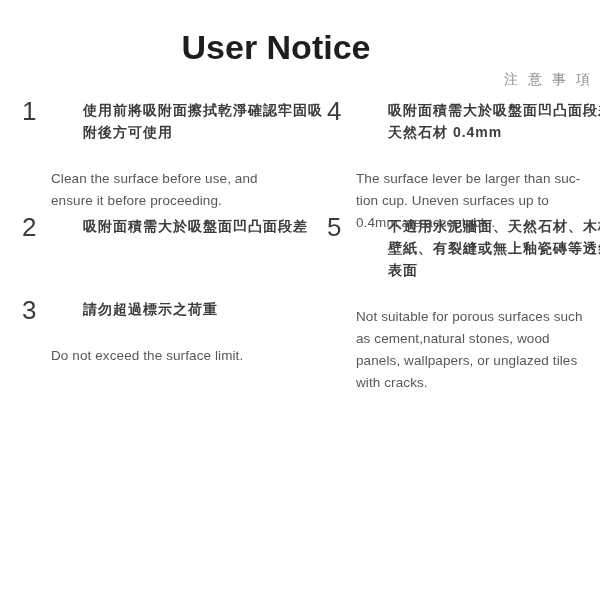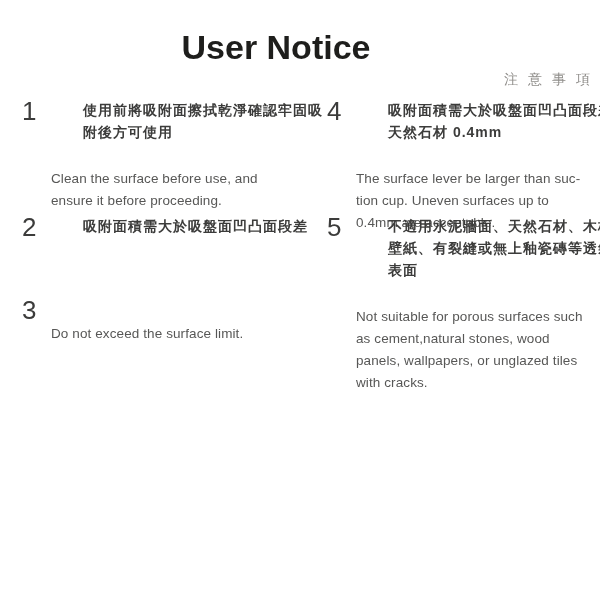--- a/index.html
+++ b/index.html
@@ -101,20 +101,21 @@
   <div class="item item-2">
     <div class="num">2</div>
     <div class="txt">
       <div class="zh">吸附面積需大於吸盤面凹凸面段差</div>
     </div>
   </div>
 
   <div class="item item-3">
     <div class="num">3</div>
     <div class="txt">
+      <div class="zh">請勿超過標示之荷重</div>
       <div class="en">Do not exceed the surface limit.</div>
     </div>
   </div>
 
   <div class="item item-4">
     <div class="num">4</div>
     <div class="txt">
       <div class="zh">吸附面積需大於吸盤面凹凸面段差
 天然石材 0.4mm</div>
       <div class="en">The surface lever be larger than suc-

